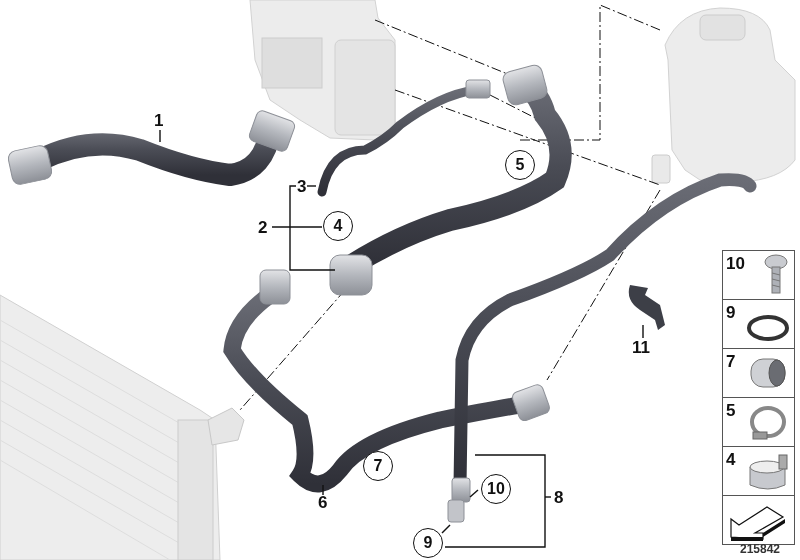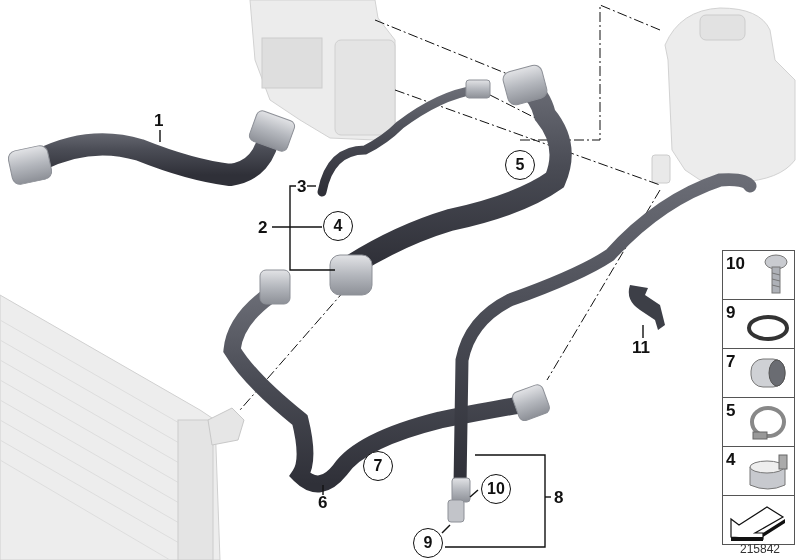--- a/index.html
+++ b/index.html
@@ -5,21 +5,21 @@
   html,body{margin:0;padding:0;background:#fff;}
   body{width:800px;height:560px;position:relative;overflow:hidden;font-family:"Liberation Sans",sans-serif;}
   .diagram{position:absolute;left:0;top:0;width:800px;height:560px;}
   .callout{position:absolute;font-weight:bold;font-size:17px;color:#111;line-height:1;}
   .circ{position:absolute;width:30px;height:30px;border:1.6px solid #111;border-radius:50%;background:#fff;display:flex;align-items:center;justify-content:center;font-weight:bold;font-size:16px;color:#111;box-sizing:border-box;}
   .legend{position:absolute;left:722px;top:250px;width:71px;border:1px solid #555;background:#fff;}
   .legend-row{height:48px;border-bottom:1px solid #555;position:relative;}
   .legend-row:last-child{border-bottom:none;}
   .legend-num{position:absolute;left:3px;top:3px;font-weight:bold;font-size:17px;color:#111;}
   .legend-icon{position:absolute;right:3px;top:2px;}
-  .ref{position:absolute;left:740px;top:542px;font-size:12px;color:#333;}
+  .ref{position:absolute;left:740px;top:542px;font-size:12px;color:#333;font-weight:bold;}
 </style>
 </head>
 <body>
 
 <svg class="diagram" viewBox="0 0 800 560" xmlns="http://www.w3.org/2000/svg">
   <defs>
     <linearGradient id="hoseG" x1="0" y1="0" x2="0" y2="1">
       <stop offset="0" stop-color="#6a6c75"></stop>
       <stop offset="0.45" stop-color="#4a4c55"></stop>
       <stop offset="1" stop-color="#2f3038"></stop>

